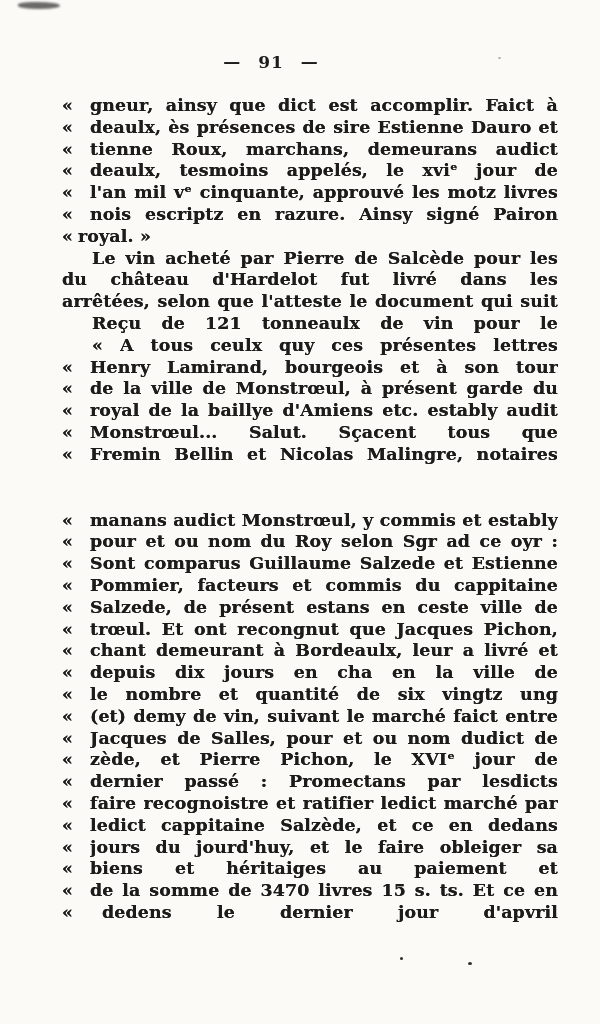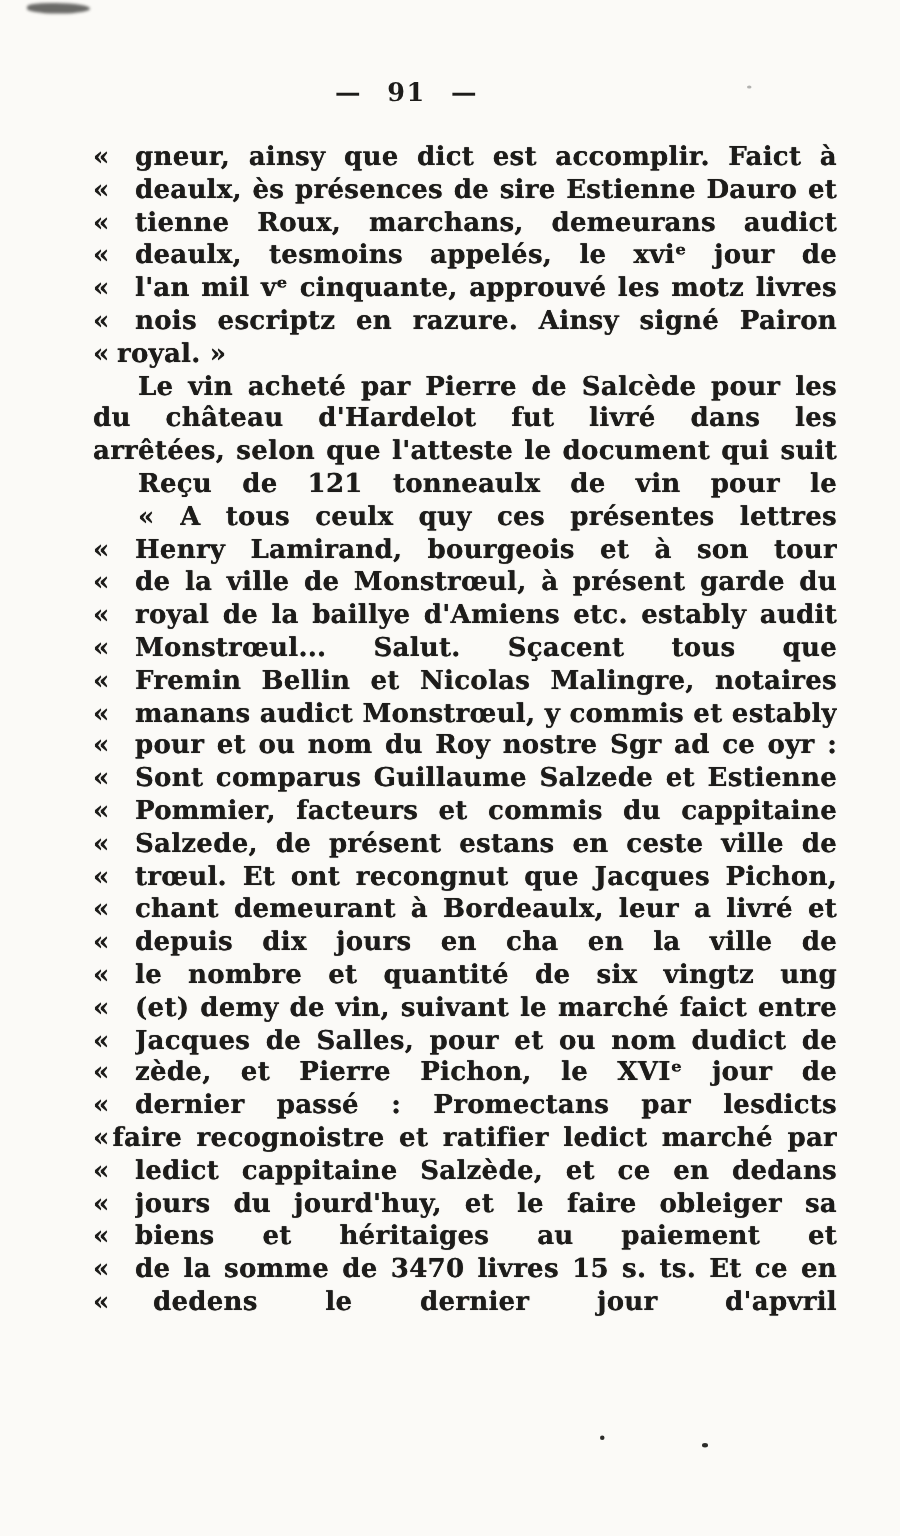--- a/index.html
+++ b/index.html
@@ -151,25 +151,25 @@
       <div class="line">
     <span class="qm" style="left: 0px;">«</span>
     <span class="lt" style="margin-left: 28px; text-align-last: justify;">Monstrœul... Salut. Sçacent tous que pardevant</span>
   </div>
       <div class="line">
     <span class="qm" style="left: 0px;">«</span>
     <span class="lt" style="margin-left: 28px; text-align-last: justify;">Fremin Bellin et Nicolas Malingre, notaires royaulx,</span>
   </div>
       <div class="line">
     <span class="qm" style="left: 0px;">«</span>
-    <span class="lt" style="margin-left: 28px; text-align-last: justify;">manans audict Monstrœul, y commis et estably</span>
-  </div>
-      <div class="line">
-    <span class="qm" style="left: 0px;">«</span>
-    <span class="lt" style="margin-left: 28px; text-align-last: justify;">pour et ou nom du Roy nostre Sgr ad ce oyr :</span>
+    <span class="lt" style="margin-left: 28px; text-align-last: justify; margin-top: 44px;">manans audict Monstrœul, y commis et estably</span>
+  </div>
+      <div class="line">
+    <span class="qm" style="left: 0px;">«</span>
+    <span class="lt" style="margin-left: 28px; text-align-last: justify;">pour et ou nom du Roy selon Sgr ad ce oyr :</span>
   </div>
       <div class="line">
     <span class="qm" style="left: 0px;">«</span>
     <span class="lt" style="margin-left: 28px; text-align-last: justify;">Sont comparus Guillaume Salzede et Estienne</span>
   </div>
       <div class="line">
     <span class="qm" style="left: 0px;">«</span>
     <span class="lt" style="margin-left: 28px; text-align-last: justify;">Pommier, facteurs et commis du cappitaine Pierre</span>
   </div>
       <div class="line">
@@ -203,21 +203,21 @@
       <div class="line">
     <span class="qm" style="left: 0px;">«</span>
     <span class="lt" style="margin-left: 28px; text-align-last: justify;">zède, et Pierre Pichon, le XVIᵉ jour de décembre</span>
   </div>
       <div class="line">
     <span class="qm" style="left: 0px;">«</span>
     <span class="lt" style="margin-left: 28px; text-align-last: justify;">dernier passé : Promectans par lesdicts comparans</span>
   </div>
       <div class="line">
     <span class="qm" style="left: 0px;">«</span>
-    <span class="lt" style="margin-left: 13px; text-align-last: justify;">faire recognoistre et ratifier ledict marché par</span>
+    <span class="lt" style="margin-left: 28px; text-align-last: justify;">faire recognoistre et ratifier ledict marché par</span>
   </div>
       <div class="line">
     <span class="qm" style="left: 0px;">«</span>
     <span class="lt" style="margin-left: 28px; text-align-last: justify;">ledict cappitaine Salzède, et ce en dedans quinze</span>
   </div>
       <div class="line">
     <span class="qm" style="left: 0px;">«</span>
     <span class="lt" style="margin-left: 28px; text-align-last: justify;">jours du jourd'huy, et le faire obleiger sa personne,</span>
   </div>
       <div class="line">

